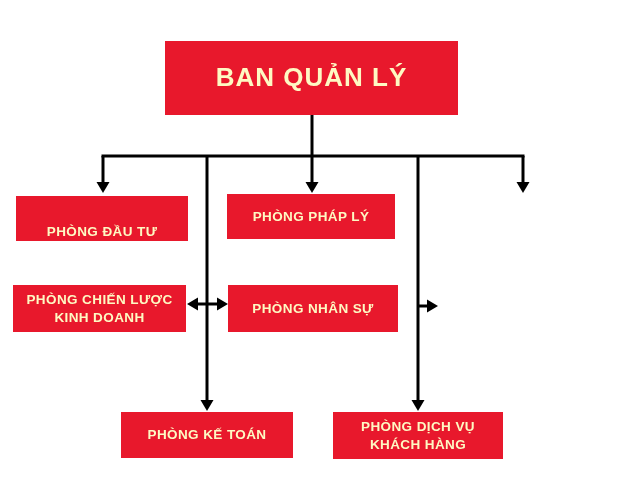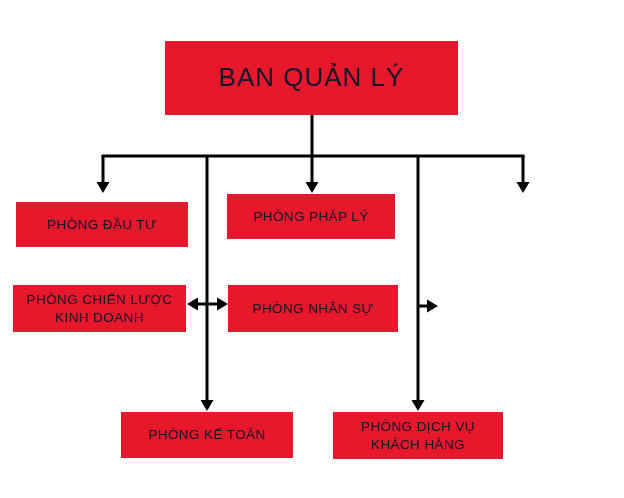--- a/index.html
+++ b/index.html
@@ -18,34 +18,35 @@
   .connectors {
     position: absolute;
     left: 0;
     top: 0;
     width: 624px;
     height: 498px;
   }
   .box {
     position: absolute;
     background: #E8182C;
-    color: #0f172a;
+    color: #fef9c3;
     display: flex;
     align-items: center;
     justify-content: center;
     text-align: center;
     font-size: 13.5px;
     letter-spacing: 0.4px;
     line-height: 1.3;
+    font-weight: bold;
   }
   .box-label {
     white-space: pre-line;
   }
   .b1 { left: 165px; top: 41px;  width: 293px; height: 74px; font-size: 26px; letter-spacing: 1px; }
-  .b2 { left: 16px;  top: 202px; width: 172px; height: 45px; }
+  .b2 { left: 16px;  top: 196px; width: 172px; height: 45px; align-items: flex-end; }
   .b3 { left: 227px; top: 194px; width: 168px; height: 45px; }
   .b4 { left: 437px; top: 194px; width: 171px; height: 45px; }
   .b5 { left: 13px;  top: 285px; width: 173px; height: 47px; }
   .b6 { left: 228px; top: 285px; width: 170px; height: 47px; }
   .b7 { left: 437px; top: 286px; width: 171px; height: 47px; }
   .b8 { left: 121px; top: 412px; width: 172px; height: 46px; }
   .b9 { left: 333px; top: 412px; width: 170px; height: 47px; }
   .connectors line    { stroke: #000000; stroke-width: 3px; }
   .connectors polygon { fill: #000000; }
 </style>

